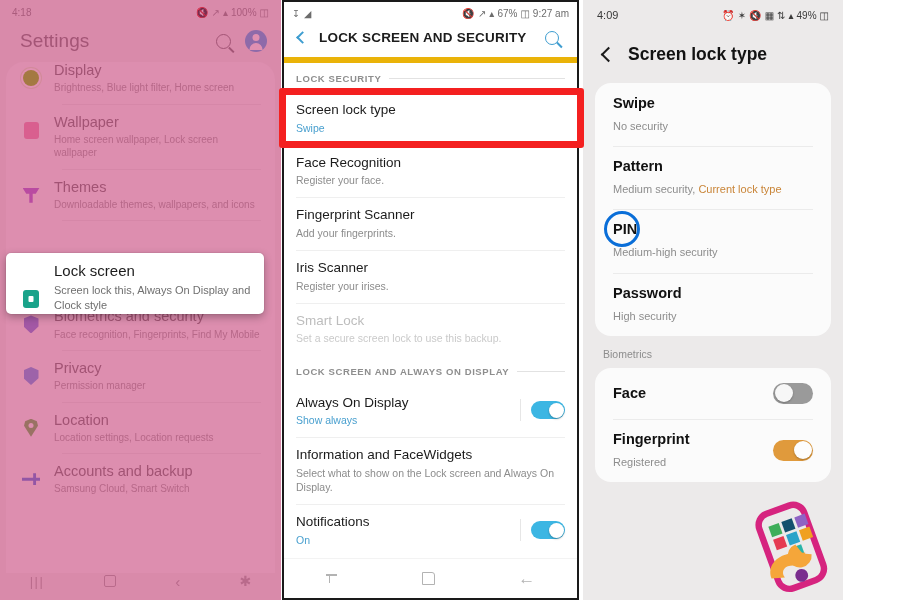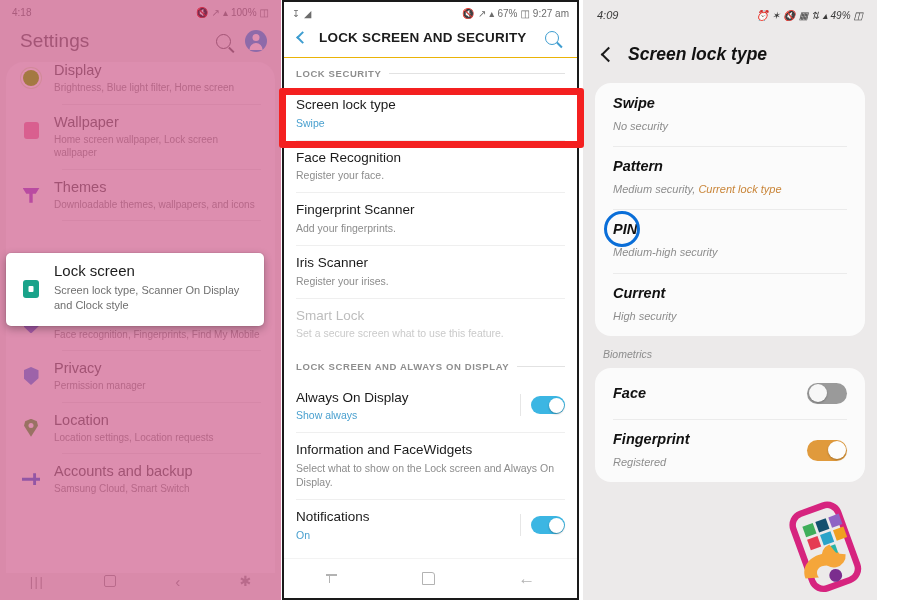--- a/index.html
+++ b/index.html
@@ -93,21 +93,21 @@
     width:5px;height:5px;border-radius:50%;background:#fafafa;}
   .ico-key{ width:18px;height:12px;margin:7px auto;background:#6d8fe8;
     clip-path: polygon(0 38%,62% 38%,62% 0,78% 0,78% 38%,100% 38%,100% 62%,78% 62%,78% 100%,62% 100%,62% 62%,0 62%);
     border-radius:2px;}
 
   
   .p1-callout {
     position:absolute; left:6px; top:253px; width:258px;
     background:#ffffff; border-radius:5px;
     box-shadow: 0 3px 9px rgba(0,0,0,.30), 0 0 0 1px rgba(0,0,0,.04);
-    padding: 9px 12px 14px 12px; display:flex; align-items:center; z-index:5;
+    padding: 9px 12px 2px 12px; display:flex; align-items:flex-end; z-index:5;
   }
   .p1-callout .p1-t { color:#1b1b1b; font-size:15px; }
   .p1-callout .p1-s { color:#6f6f6f; font-size:11px; }
 
   .navbar {
     position:absolute; left:0; bottom:0; width:100%; height:38px;
     display:flex; align-items:center; justify-content:space-around;
     color:#b6b6b6; font-size:14px;
   }
   .nav-recents{ letter-spacing:1.5px; font-size:13px; }
@@ -118,21 +118,21 @@
   
   #panel2 {
     left: 282px; top: 0; width: 297px; height: 600px;
     background:#ffffff; border-left:2px solid #1a1a1a; border-right:2px solid #1a1a1a;
     border-top:2px solid #1a1a1a; border-bottom:2px solid #1a1a1a;
   }
   #panel2 .sb2 { height:22px; display:flex; align-items:center; justify-content:space-between;
      padding:0 8px; font-size:9.5px; color:#6c6c6c; background:#fff;}
   .p2-header {
     display:flex; align-items:center; gap:12px; padding: 6px 12px 12px 10px;
-    border-bottom:1px solid #eab308;
+    border-bottom:6px solid #eab308;
   }
   .chev-left {
     width:9px; height:9px; border-left:2px solid #3e9dd0; border-bottom:2px solid #3e9dd0;
     transform: rotate(45deg); margin-left:4px;
   }
   .p2-title { flex:1; font-size:13.5px; font-weight:bold; color:#1c1c1c; letter-spacing:.2px; }
   .search-glyph2 { width:14px;height:14px;border:1.8px solid #3e9dd0;border-radius:50%;position:relative;margin-right:6px;}
   .search-glyph2::after{content:"";position:absolute;right:-5px;bottom:-2px;width:7px;height:1.8px;background:#3e9dd0;transform:rotate(45deg);}
 
   .sec-label {
@@ -169,23 +169,22 @@
     background:#fff; color:#b3b3b3; border-top:1px solid #f3f3f3;
   }
   .n2-recents{width:13px;height:11px;position:relative;}
   .n2-recents::before{content:"";position:absolute;left:0;top:1px;width:11px;height:1.6px;background:currentColor;}
   .n2-recents::after{content:"";position:absolute;left:3px;top:1px;width:1.6px;height:9px;background:currentColor;}
   .n2-home{width:13px;height:13px;border:1.5px solid currentColor;border-radius:0 3px 0 0;}
   .n2-back{font-size:17px;line-height:1;}
 
   
   #panel3 {
-    left: 583px; top: 0; width: 294px; height: 600px;
+    left: 583px; top: 0; width: 260px; height: 600px;
     background:#eceaea;
-    font-style:italic;
   }
   #panel3 .sb3 { height:30px; display:flex; align-items:center; justify-content:space-between;
      padding:0 14px; font-size:11px; color:#3a3a3a; }
   .p3-header { display:flex; align-items:center; gap:14px; padding: 14px 16px 18px 16px; }
   .chev3 { width:11px;height:11px;border-left:2.2px solid #1b1b1b;border-bottom:2.2px solid #1b1b1b;transform:rotate(45deg);margin-left:4px;}
   .p3-title { font-size:17.5px; font-weight:bold; color:#121212; }
 
   .p3-card { background:#fbfbfb; border-radius:16px; margin:0 12px; overflow:hidden; }
   .p3-row { padding: 11px 18px 12px 18px; position:relative; display:flex; align-items:center; }
   .p3-row + .p3-row::before{content:"";position:absolute;left:18px;right:18px;top:0;height:1px;background:#ebebeb;}
@@ -316,21 +315,21 @@
         <div class="nav-acc">✱</div>
       </div>
     </div>
 
     <div class="p1-callout">
       <div class="p1-ico">
           <div class="ico-lock"></div>
         </div>
       <div class="p1-txt">
         <div class="p1-t">Lock screen</div>
-        <div class="p1-s">Screen lock type, Scanner On Display and Clock style</div>
+        <div class="p1-s">Screen lock this, Always On Display and Clock style</div>
       </div>
     </div>
   </div>
 
   <div class="panel" id="panel2">
 
     <div class="sb2">
       <div class="sb-left">
         <span class="sbicon">↧</span>
         <span class="sbicon">◢</span>
@@ -376,21 +375,21 @@
     </div>
     <div class="p2-row">
       <div class="p2-col">
         <div class="p2-t">Iris Scanner</div>
         <div class="p2-s">Register your irises.</div>
       </div>
     </div>
     <div class="p2-row disabled">
       <div class="p2-col">
         <div class="p2-t">Smart Lock</div>
-        <div class="p2-s">Set a secure screen what to use this feature.</div>
+        <div class="p2-s">Set a secure screen lock to use this backup.</div>
       </div>
     </div>
 
     <div class="sec-label">
       <span>LOCK SCREEN AND ALWAYS ON DISPLAY</span>
       <span class="rule"></span>
     </div>
 
     <div class="p2-row">
       <div class="p2-col">
@@ -460,21 +459,21 @@
       </div>
       <div class="p3-row">
         <div class="pin-ring"></div>
         <div class="p3-col">
           <div class="p3-t">PIN</div>
           <div class="p3-s">Medium-high security</div>
         </div>
       </div>
       <div class="p3-row">
         <div class="p3-col">
-          <div class="p3-t">Current</div>
+          <div class="p3-t">Password</div>
           <div class="p3-s">High security</div>
         </div>
       </div>
     </div>
 
     <div class="p3-sec">Biometrics</div>
 
     <div class="p3-card">
       <div class="p3-row" style="padding-top:15px;padding-bottom:15px;">
         <div class="p3-col">

